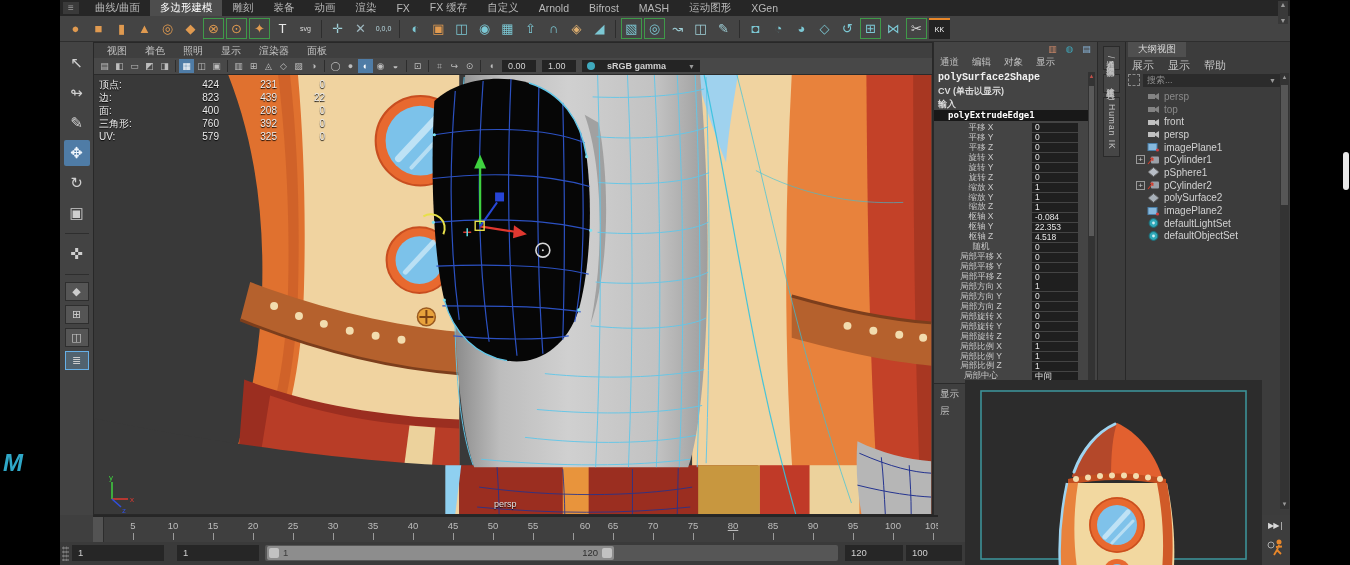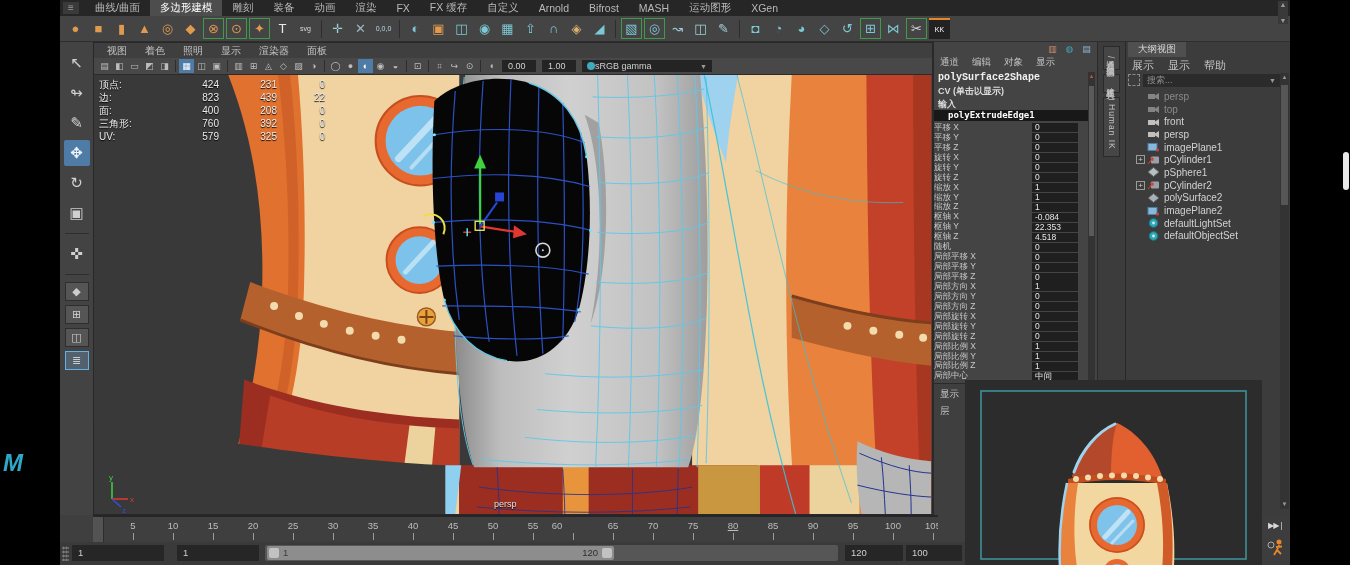--- a/index.html
+++ b/index.html
@@ -35,22 +35,22 @@
   .layout-btn.active { border:1px solid #66b0e8; background:#51626e; }
   
   #viewport { position:absolute; left:33px; top:42px; width:840px; height:473px; background:#3a3a3a; border:1px solid #282828; }
   #vp-menus { height:15px; background:#3f3f3f; display:flex; align-items:center; padding-left:4px; }
   .vp-menu { color:#c3c3c3; font-size:10px; padding:0 9px; }
   #vp-toolbar { height:17px; background:#484848; display:flex; align-items:center; padding-left:3px; border-bottom:1px solid #2b2b2b;}
   .vp-ico { width:15px; height:14px; display:flex; align-items:center; justify-content:center; color:#bdbdbd; font-size:9px; }
   .vp-ico.active { background:#4f7ca6; color:#fff; }
   .vp-sep { width:1px; height:12px; background:#2d2d2d; margin:0 3px; }
   .vp-field { background:#242424; color:#d2d2d2; font-size:9px; padding:1px 6px; margin:0 3px; min-width:34px; }
-  #colorspace { background:#242424; color:#cfcfcf; font-size:9px; padding:1px 5px; margin-left:3px; width:130px;
-    display:flex; align-items:center; gap:0; }
+  #colorspace { background:#242424; color:#cfcfcf; font-size:9px; padding:1px 5px; margin-left:3px; width:118px;
+    display:flex; align-items:center; gap:12px;font-weight:bold; }
   #colorspace .dot { width:8px; height:8px; border-radius:50%; background:#3fa9bd; }
   #colorspace .arr { margin-left:auto; font-size:7px; color:#9a9a9a; }
   #vp-scene { position:relative; width:838px; height:439px; overflow:hidden; }
   #hud { position:absolute; left:5px; top:3px; color:#ececec; font-size:10px; text-shadow:0 1px 1px #000; }
   .hud-row { display:flex; height:13px; line-height:13px; }
   .hud-label { width:62px; }
   .hud-val { width:58px; text-align:right; }
   .hud-val:last-child { width:48px; }
   #persp-label { position:absolute; left:400px; top:424px; color:#e2e2e2; font-size:9px; text-shadow:0 1px 1px #000; }
   #axis-gizmo { position:absolute; left:4px; top:398px; }
@@ -61,21 +61,21 @@
   #cb-menus { position:absolute; left:6px; top:14px; display:flex; gap:0; }
   .cb-menu { color:#c3c3c3; font-size:9.5px; padding:0 7px 0 0; margin-right:6px; }
   #cb-node { position:absolute; left:4px; top:30px; color:#f0f0f0; font-size:10px; font-weight:bold;
     font-family:Liberation Mono, monospace; }
   #cb-cv { position:absolute; left:4px; top:43px; color:#dcdcdc; font-size:9px; font-weight:bold; }
   #cb-inputs { position:absolute; left:4px; top:56px; color:#dcdcdc; font-size:9px; font-weight:bold; }
   #cb-inputnode { position:absolute; left:0; top:68px; width:155px; height:11px; background:#181818; color:#fff;
     font-size:9px; font-weight:bold; font-family:"DejaVu Sans Mono",monospace; padding-left:14px; }
   #cb-rows { position:absolute; left:0; top:81px; width:155px; }
   .cb-row { display:flex; height:9.95px; align-items:center; }
-  .cb-label { width:98px; text-align:left; color:#c9c9c9; font-size:8.5px; padding-right:4px; white-space:nowrap; }
+  .cb-label { width:98px; text-align:center; color:#c9c9c9; font-size:8.5px; padding-right:4px; white-space:nowrap; }
   .cb-value { width:46px; background:#1f1f1f; color:#e8e8e8; font-size:8.5px; height:9px; line-height:9px; padding-left:3px; }
   #cb-scroll { position:absolute; right:2px; top:30px; width:7px; height:345px; background:#333; }
   #cb-scroll .thumb { position:absolute; left:1px; top:14px; width:5px; height:150px; background:#5a5a5a; }
   #cb-scroll .up { position:absolute; left:0; top:0; width:7px; height:9px; color:#c0504a; font-size:6px; text-align:center; line-height:9px;}
   #layer-editor { position:absolute; left:0px; top:341px; width:164px; height:132px; background:#3f3f3f; border-top:1px solid #2a2a2a; }
   .le-menu { color:#c3c3c3; font-size:9.5px; margin:4px 0 0 6px; }
   
   #sidetabs { position:absolute; left:1037px; top:42px; width:28px; height:473px; background:#3c3c3c; border-left:1px solid #2a2a2a; }
   .side-tab { writing-mode:vertical-rl; color:#c3c3c3; font-size:8.5px; background:#464646; border:1px solid #2a2a2a;
     padding:6px 2px; margin:4px auto; width:17px; text-align:center; letter-spacing:1px; }
@@ -749,21 +749,21 @@
         <div class="tick" style="left: 280px;">35</div>
         <div class="tickline" style="left: 280px;"></div>
         <div class="tick" style="left: 320px;">40</div>
         <div class="tickline" style="left: 320px;"></div>
         <div class="tick" style="left: 360px;">45</div>
         <div class="tickline" style="left: 360px;"></div>
         <div class="tick" style="left: 400px;">50</div>
         <div class="tickline" style="left: 400px;"></div>
         <div class="tick" style="left: 440px;">55</div>
         <div class="tickline" style="left: 440px;"></div>
-        <div class="tick" style="left: 464px;">60</div>
+        <div class="tick" style="left: 492px;">60</div>
         <div class="tickline" style="left: 480px;"></div>
         <div class="tick" style="left: 520px;">65</div>
         <div class="tickline" style="left: 520px;"></div>
         <div class="tick" style="left: 560px;">70</div>
         <div class="tickline" style="left: 560px;"></div>
         <div class="tick" style="left: 600px;">75</div>
         <div class="tickline" style="left: 600px;"></div>
         <div class="tick" style="left: 640px; text-decoration: underline;">80</div>
         <div class="tickline" style="left: 640px;"></div>
         <div class="tick" style="left: 680px;">85</div>

